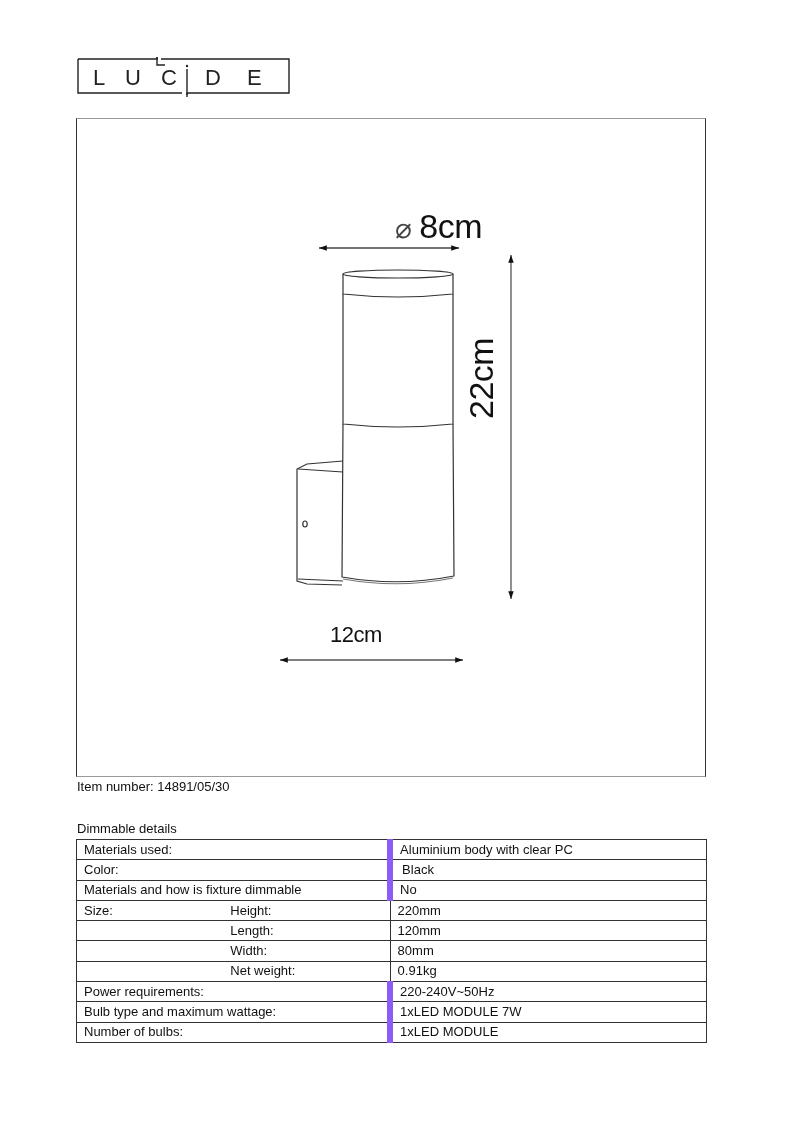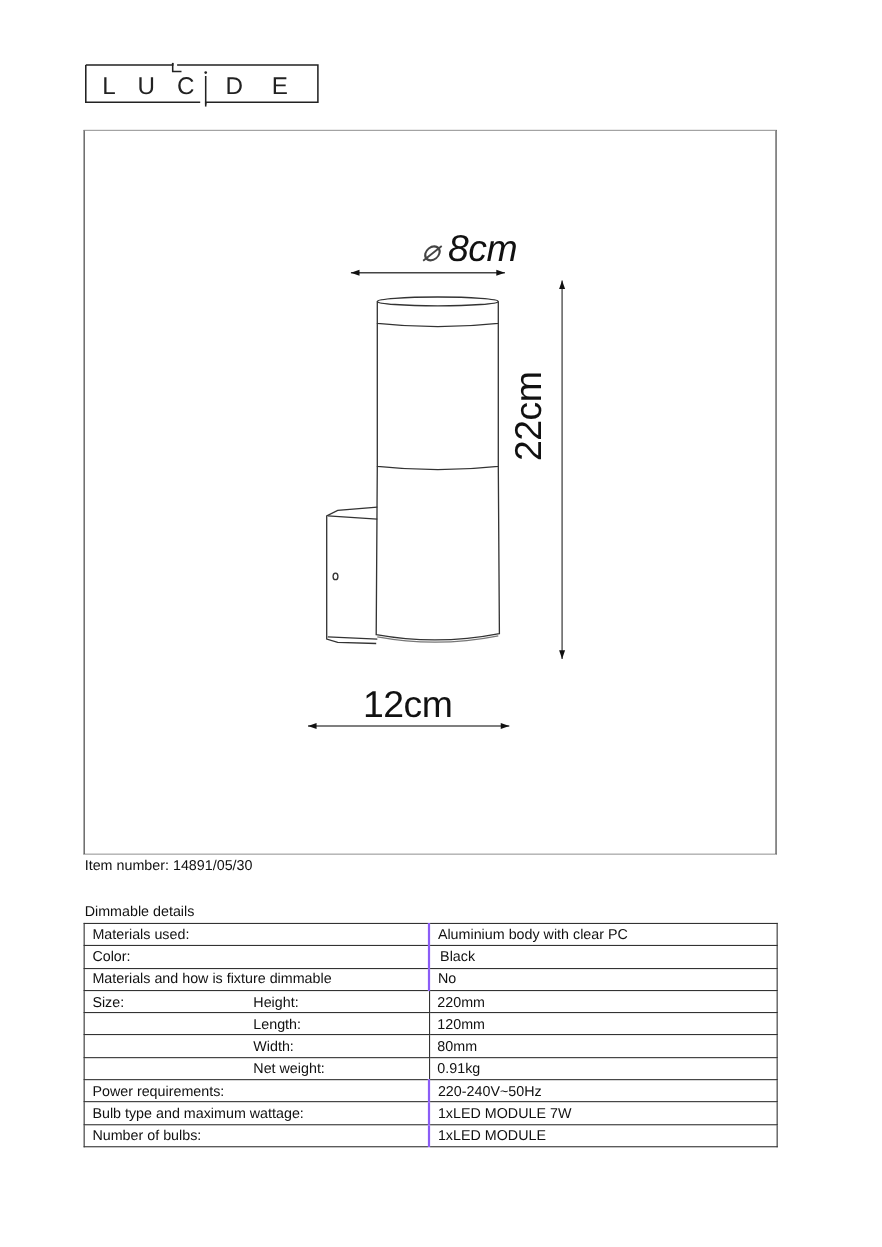--- a/index.html
+++ b/index.html
@@ -10,41 +10,41 @@
   .logo { position: absolute; left: 77px; top: 57px; width: 212px; height: 37px; }
   .logo svg { display: block; }
 
   
   .drawing { position: absolute; left: 76px; top: 118px; width: 630px; height: 659px;
              border-left: 1px solid #333; border-right: 1px solid #333;
              border-top: 1px solid #9a9a9a; border-bottom: 1px solid #9a9a9a; box-sizing: border-box; }
   .drawing svg { position: absolute; left: 0; top: 0; }
 
   .dim-label { position: absolute; font-family: "Liberation Sans", sans-serif; color: #111; }
-  .dim-width { left: 306px; top: 88px; font-size: 34px; letter-spacing: -0.5px; font-style: italic; }
+  .dim-width { left: 318px; top: 88px; font-size: 34px; letter-spacing: -0.5px; }
   .dim-width .phi { font-size: 28px; color: #444; margin-right: 8px; font-weight: 300; }
-  .dim-length { left: 253px; top: 503px; font-size: 34px; letter-spacing: -0.5px; text-align: center; }
+  .dim-length { left: 253px; top: 503px; font-size: 22px; letter-spacing: -0.5px; text-align: center; }
   .dim-height { left: 385px; top: 300px; font-size: 34px; transform: rotate(-90deg); transform-origin: left top;
                 letter-spacing: -0.5px; }
 
   
   .item-number { position: absolute; left: 77px; top: 779px; font-size: 13px; }
   .tech-title { position: absolute; left: 77px; top: 821px; font-size: 13px; }
 
   
   table.specs { position: absolute; left: 76px; top: 839px; width: 631px; border-collapse: collapse;
                 font-size: 13px; }
   table.specs td { border: 1px solid #333; height: 20.3px; padding: 0 0 0 7px; box-sizing: border-box;
                    vertical-align: middle; line-height: 14px; white-space: nowrap; }
   table.specs td.lbl { width: 154px; border-right: none; }
   table.specs td.sub { width: 160px; border-left: none; padding-left: 0; }
   table.specs td.val { width: 317px; }
   table.specs tr.sizegrp td { border-top-color: #aaa; }
   table.specs tr.sizegrp td.val { border-top-color: #aaa; margin-top: 23px; }
-  table.specs td.full { border-right: 2px solid #8b5cf6; }
+  table.specs td.full { border-right: 6px solid #8b5cf6; }
   .val.indent { padding-left: 9px; }
 </style>
 </head>
 <body>
 
 <div class="logo">
   <svg width="214" height="40" viewBox="0 0 214 40">
 
     <path d="M1 2 L80 2 L80 0" fill="none" stroke="#222" stroke-width="1.4"></path>
     <path d="M1 2 L1 36 L105 36" fill="none" stroke="#222" stroke-width="1.4"></path>

